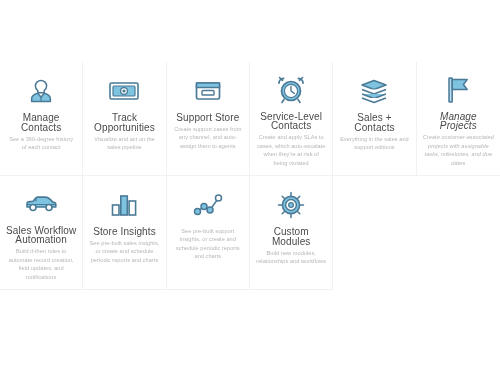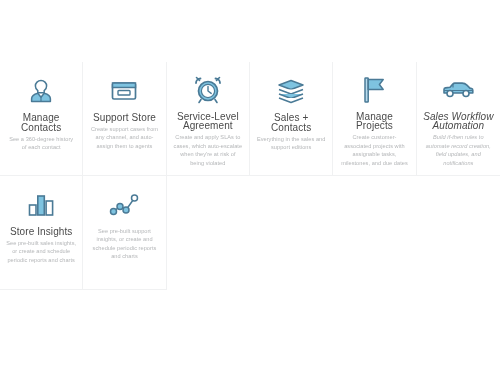--- a/index.html
+++ b/index.html
@@ -82,20 +82,32 @@
         <svg width="30" height="28" viewBox="0 0 30 28">
           <path d="M15 3.5c-3.2 0-5.6 2.5-5.6 5.5 0 2 1 3.7 2.4 4.7v2.1h6.4v-2.1c1.4-1 2.4-2.7 2.4-4.7 0-3-2.4-5.5-5.6-5.5z" fill="#ffffff" stroke="#4a7a96" stroke-width="1.5"></path>
           <path d="M11.8 16.2c-3.6.9-6.2 2.9-6.2 5.6v2.6h18.8v-2.6c0-2.7-2.6-4.7-6.2-5.6l-3.2 4-3.2-4z" fill="#7ec3e0" stroke="#4a7a96" stroke-width="1.5" stroke-linejoin="round"></path>
           <path d="M15 20.2v4.2" stroke="#4a7a96" stroke-width="1.2"></path>
         </svg>
       </div>
       <div class="feature-title">Manage Contacts</div>
       <div class="feature-desc">See a 360-degree history of each contact</div>
     </div>
 
+    <div class="feature-cell">
+      <div class="feature-icon">
+        <svg width="32" height="24" viewBox="0 0 32 24">
+          <rect x="2" y="4" width="28" height="16" rx="1.5" fill="#ffffff" stroke="#4a7a96" stroke-width="1.6"></rect>
+          <rect x="5" y="7" width="22" height="10" rx="1" fill="#7ec3e0" stroke="#4a7a96" stroke-width="1.2"></rect>
+          <circle cx="16" cy="12" r="3.4" fill="#ffffff" stroke="#4a7a96" stroke-width="1.3"></circle>
+          <circle cx="16" cy="12" r="1.6" fill="#4a7a96"></circle>
+        </svg>
+      </div>
+      <div class="feature-title">Track Opportunities</div>
+      <div class="feature-desc">Visualize and act on the sales pipeline</div>
+    </div>
 
     <div class="feature-cell">
       <div class="feature-icon">
         <svg width="28" height="24" viewBox="0 0 28 24">
           <rect x="2.5" y="4" width="23" height="16" rx="1.5" fill="#ffffff" stroke="#4a7a96" stroke-width="1.7"></rect>
           <rect x="2.5" y="4" width="23" height="4.5" fill="#7ec3e0" stroke="#4a7a96" stroke-width="1.5"></rect>
           <rect x="8" y="11.5" width="12" height="4.5" rx="0.8" fill="#ffffff" stroke="#4a7a96" stroke-width="1.4"></rect>
         </svg>
       </div>
       <div class="feature-title">Support Store</div>
@@ -107,21 +119,21 @@
         <svg width="28" height="30" viewBox="0 0 28 30">
           <path d="M5.5 5.5L2.5 2.5M22.5 5.5l3-3" stroke="#4a7a96" stroke-width="1.6" stroke-linecap="round"></path>
           <path d="M2 8c0-2.5 2-4.5 4.5-4.5" stroke="#4a7a96" stroke-width="1.8" stroke-linecap="round" fill="none"></path>
           <path d="M26 8c0-2.5-2-4.5-4.5-4.5" stroke="#4a7a96" stroke-width="1.8" stroke-linecap="round" fill="none"></path>
           <circle cx="14" cy="16" r="9.5" fill="#7ec3e0" stroke="#4a7a96" stroke-width="1.7"></circle>
           <circle cx="14" cy="16" r="6.6" fill="#ffffff" stroke="#4a7a96" stroke-width="1.2"></circle>
           <path d="M14 11.5V16l3.2 2.4" stroke="#4a7a96" stroke-width="1.4" stroke-linecap="round" fill="none"></path>
           <path d="M7 24.5l-2 3M21 24.5l2 3" stroke="#4a7a96" stroke-width="1.6" stroke-linecap="round"></path>
         </svg>
       </div>
-      <div class="feature-title">Service-Level Agreement</div>
+      <div class="feature-title">Service-Level Contacts</div>
       <div class="feature-desc">Create and apply SLAs to cases, which auto-escalate when they're at risk of being violated</div>
     </div>
 
     <div class="feature-cell">
       <div class="feature-icon">
         <svg width="30" height="26" viewBox="0 0 30 26">
           <path d="M15 2.5L27 7l-12 4.5L3 7z" fill="#7ec3e0" stroke="#4a7a96" stroke-width="1.5" stroke-linejoin="round"></path>
           <path d="M3 11.5l12 4.5 12-4.5" fill="#ffffff" stroke="#4a7a96" stroke-width="1.5" stroke-linejoin="round"></path>
           <path d="M3 16l12 4.5L27 16" fill="#7ec3e0" stroke="#4a7a96" stroke-width="1.5" stroke-linejoin="round"></path>
           <path d="M3 20l12 4.5L27 20" fill="#ffffff" stroke="#4a7a96" stroke-width="1.5" stroke-linejoin="round"></path>
@@ -175,15 +187,29 @@
           <circle cx="4.5" cy="18.5" r="3" fill="#7ec3e0" stroke="#4a7a96" stroke-width="1.5"></circle>
           <circle cx="11" cy="13.5" r="3" fill="#7ec3e0" stroke="#4a7a96" stroke-width="1.5"></circle>
           <circle cx="17" cy="17" r="3" fill="#7ec3e0" stroke="#4a7a96" stroke-width="1.5"></circle>
           <circle cx="25.5" cy="5" r="3" fill="#ffffff" stroke="#4a7a96" stroke-width="1.5"></circle>
         </svg>
       </div>
       <div class="feature-desc">See pre-built support insights, or create and schedule periodic reports and charts</div>
     </div>
 
 
+    <div class="feature-cell">
+      <div class="feature-icon">
+        <svg width="28" height="28" viewBox="0 0 28 28">
+          <g stroke="#4a7a96" stroke-width="1.5">
+            <path d="M14 1.5v3.2M14 23.3v3.2M26.5 14h-3.2M4.7 14H1.5M22.8 5.2l-2.3 2.3M7.5 20.5l-2.3 2.3M22.8 22.8l-2.3-2.3M7.5 7.5L5.2 5.2" stroke-linecap="round"></path>
+          </g>
+          <circle cx="14" cy="14" r="8.6" fill="#7ec3e0" stroke="#4a7a96" stroke-width="1.6"></circle>
+          <circle cx="14" cy="14" r="5.4" fill="#ffffff" stroke="#4a7a96" stroke-width="1.5"></circle>
+          <circle cx="14" cy="14" r="2.4" fill="#7ec3e0" stroke="#4a7a96" stroke-width="1.2"></circle>
+        </svg>
+      </div>
+      <div class="feature-title">Custom Modules</div>
+      <div class="feature-desc">Build new modules, relationships and workflows</div>
+    </div>
 
   </div>
 </div>
 
 </body></html>

